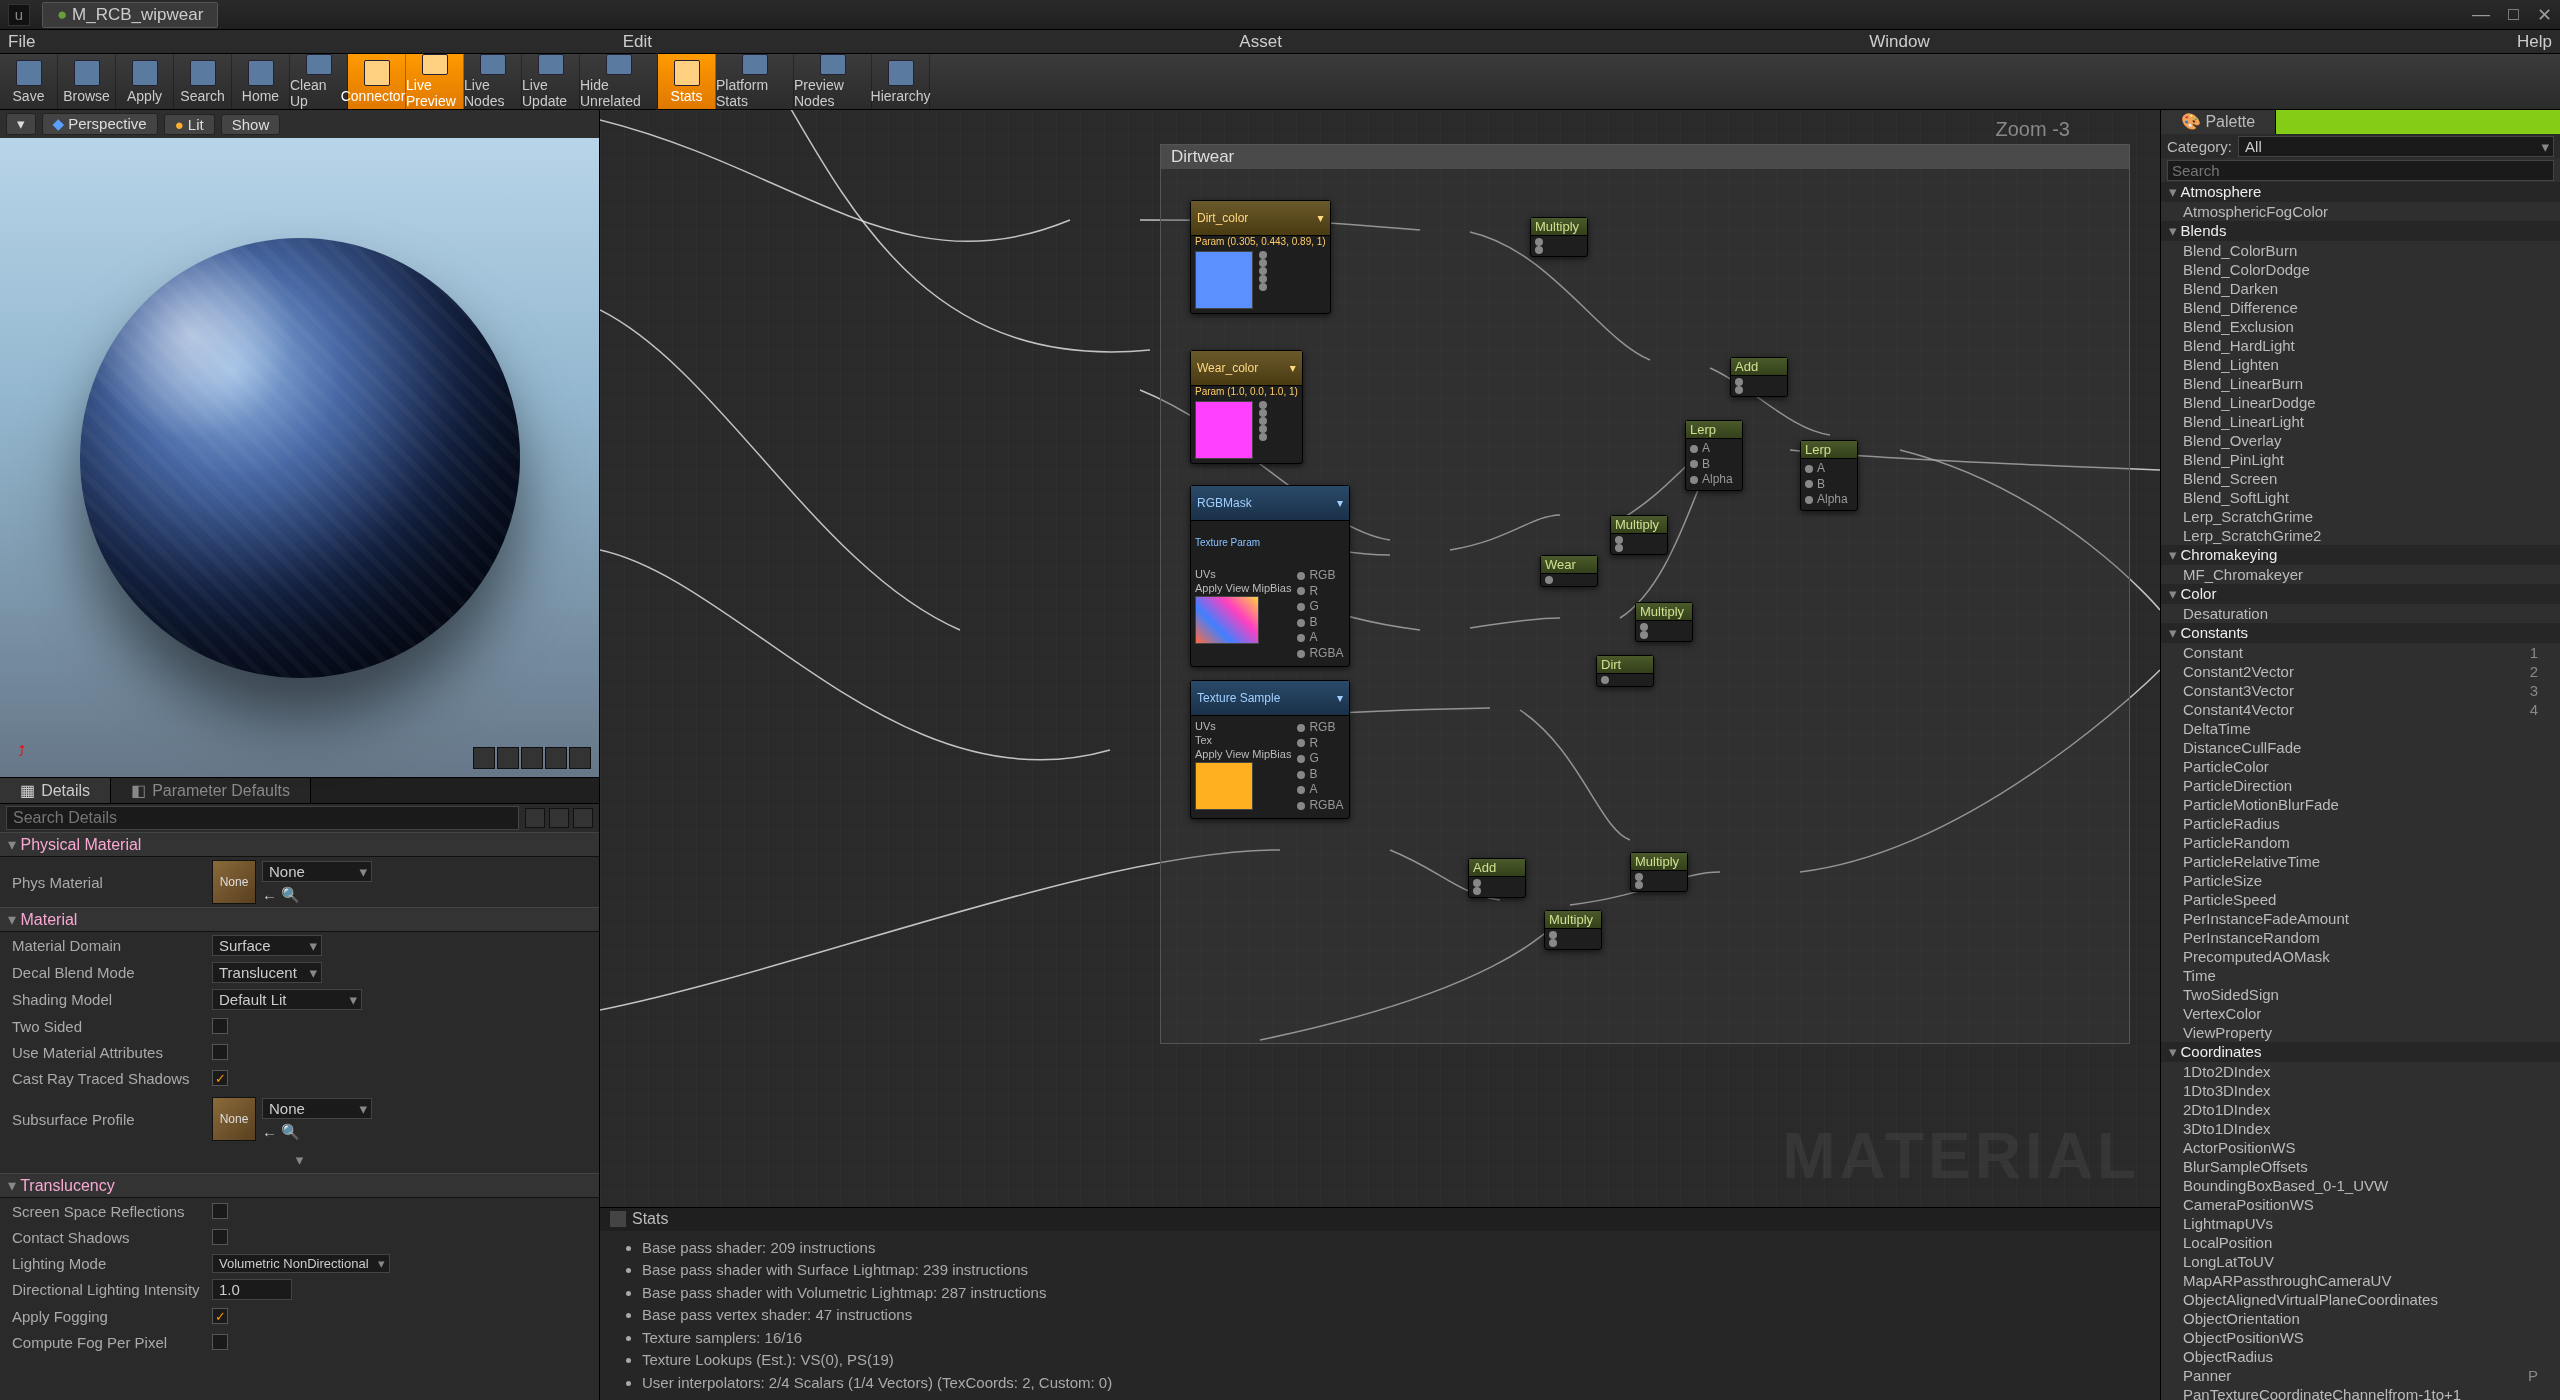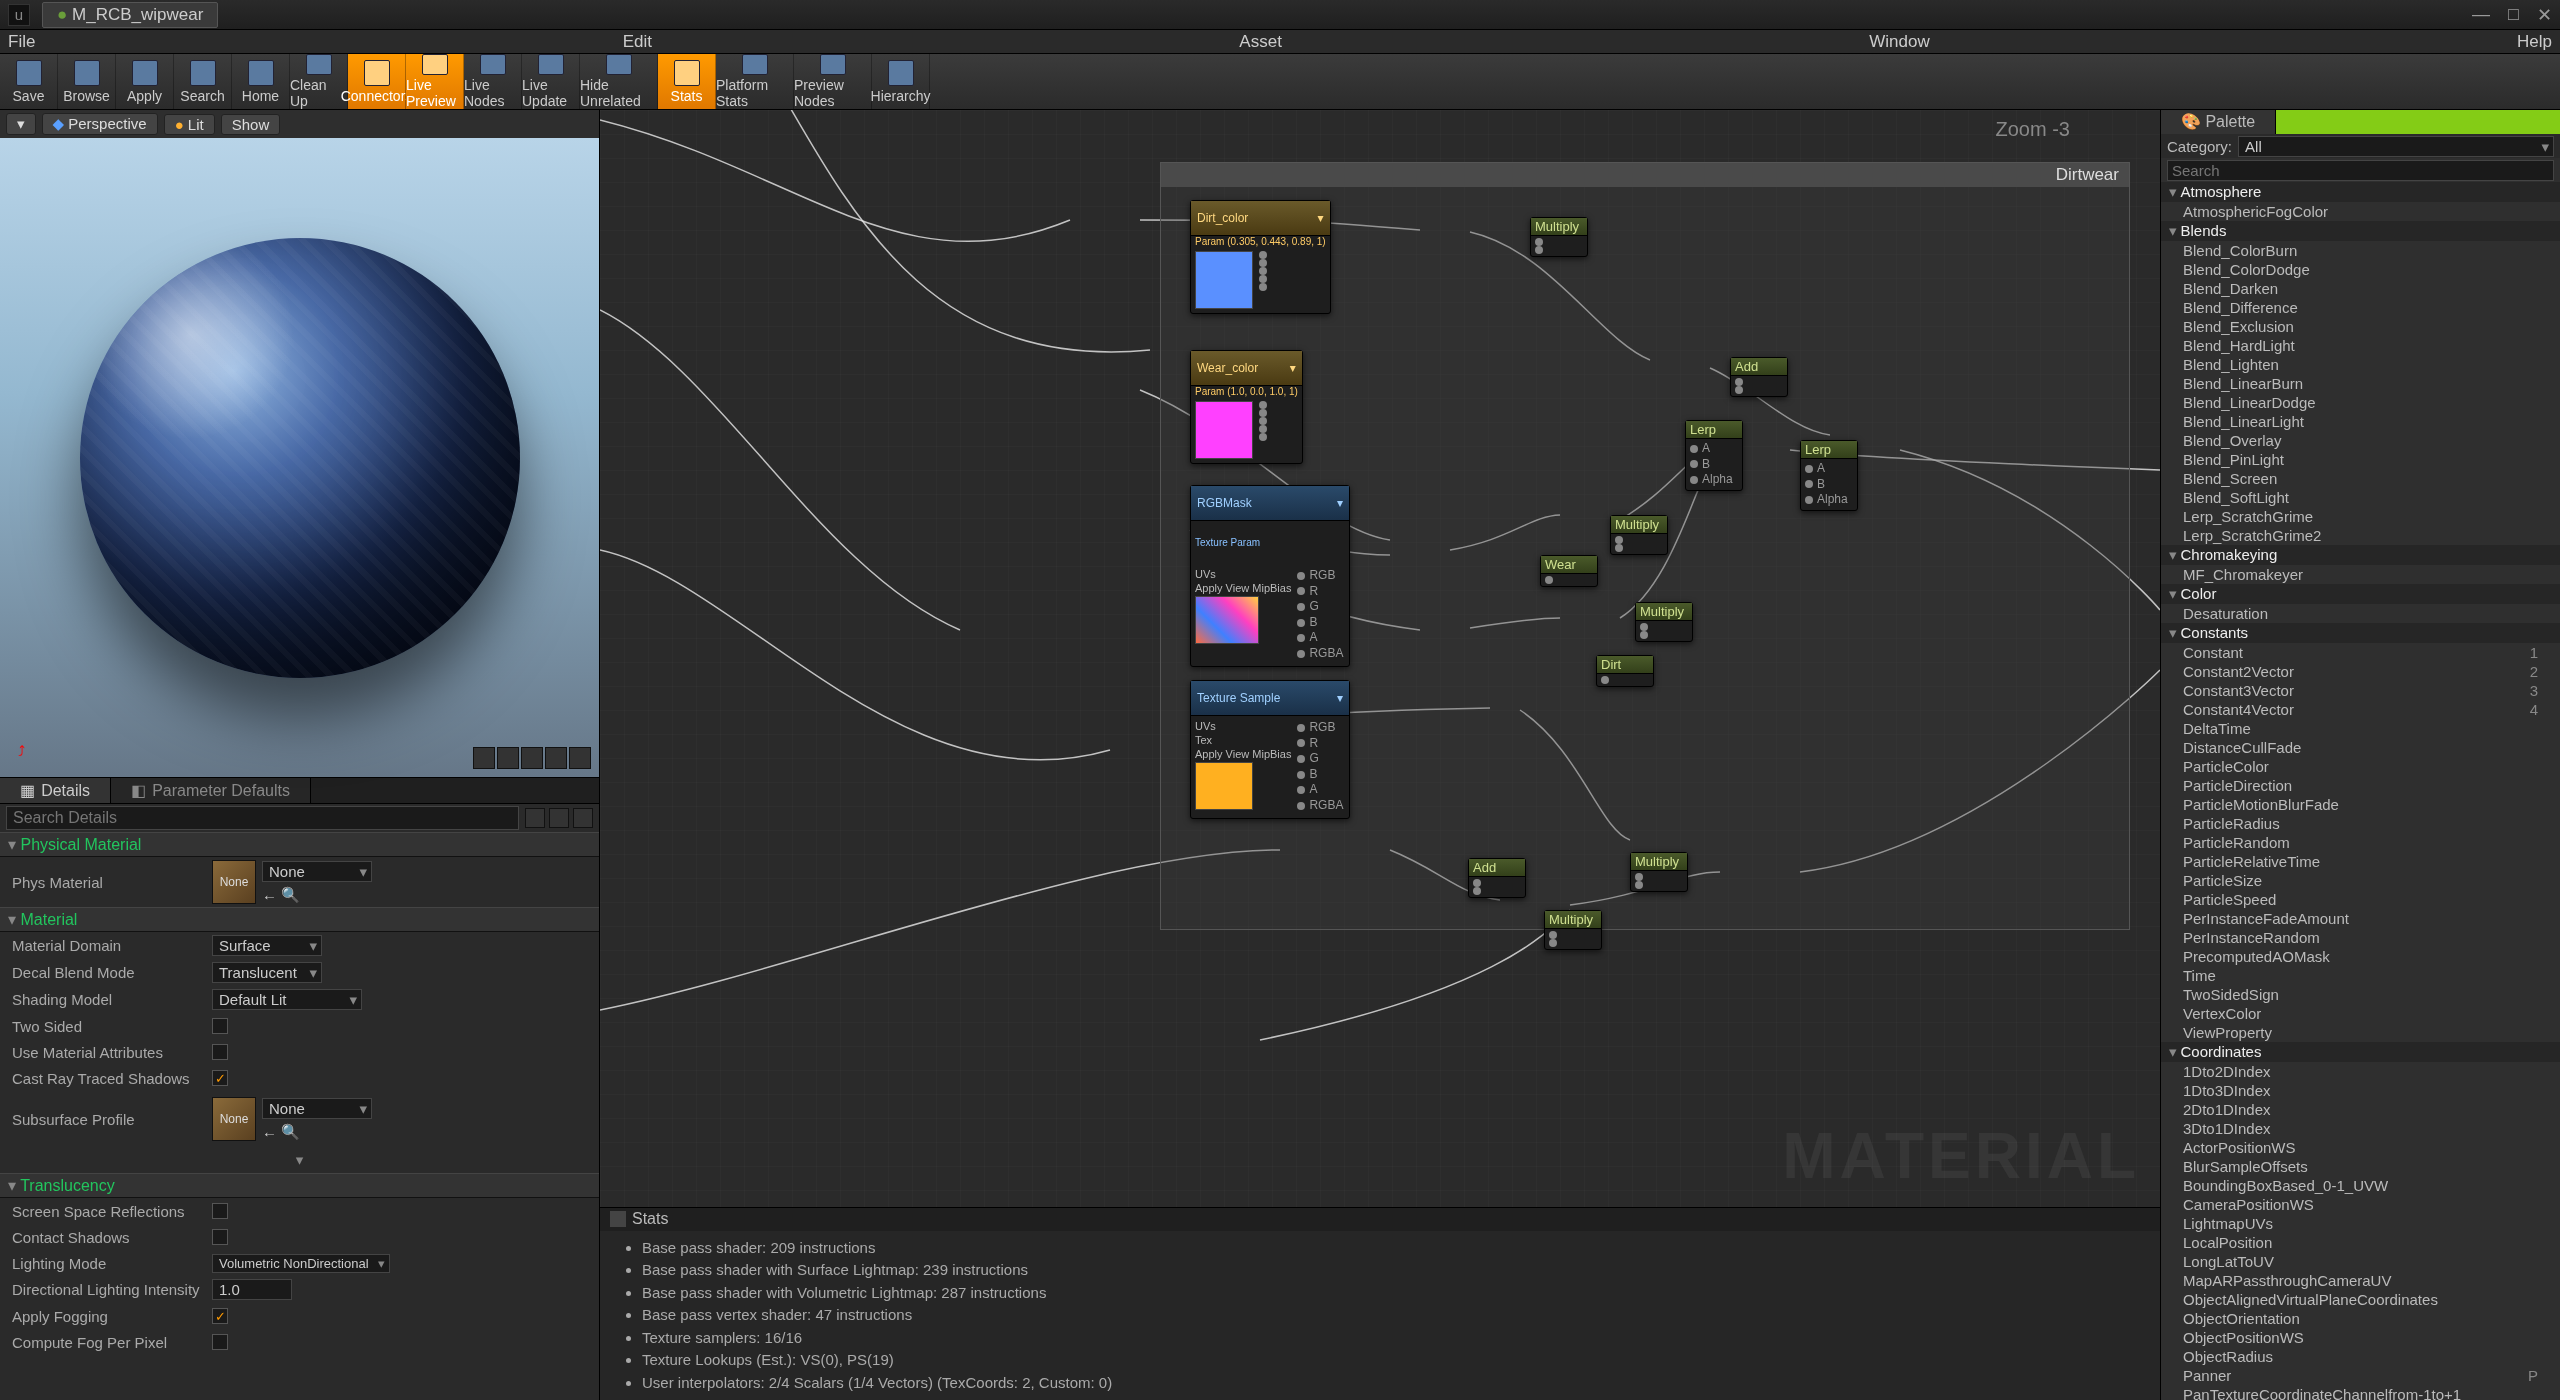--- a/index.html
+++ b/index.html
@@ -43,21 +43,21 @@
 
 .tabrow { height:26px; background:#1f1f1f; display:flex; border-bottom:1px solid #000;}
 .tabrow .tab { padding:3px 20px; font-size:16px; background:#333; border-right:1px solid #000; color:#ccc; cursor:pointer; display:flex; align-items:center; gap:6px;}
 .tabrow .tab.inactive { background:#262626; color:#888;}
 .searchrow { height:28px; background:#2a2a2a; display:flex; align-items:center; padding:0 6px;}
 .searchrow input { flex:1; background:#1a1a1a; border:1px solid #444; color:#aaa; padding:2px 6px; font-size:16px;}
 .searchrow .sicons { display:flex; gap:4px; margin-left:6px;}
 .searchrow .sicons span{ width:20px;height:20px;background:#333;border:1px solid #111;}
 
 .details { flex:1; overflow-y:auto; background:#2a2a2a;}
-.section-h { background:#333; padding:2px 8px; font-size:16px; color:#22c55e; border-top:1px solid #444; border-bottom:1px solid #111;}
+.section-h { background:#333; padding:2px 8px; font-size:16px; color:#f9a8d4; border-top:1px solid #444; border-bottom:1px solid #111;}
 .section-h::before { content:"▾ "; color:#888;}
 .prop-row { display:flex; align-items:center; padding:3px 12px; font-size:15px; min-height:26px;}
 .prop-row .plabel { width: 200px; color:#aaa;}
 .prop-row .pval { flex:1; display:flex; align-items:center; gap:6px;}
 .dropdown { background:#1a1a1a; border:1px solid #444; color:#ccc; padding:1px 20px 1px 6px; font-size:15px; min-width:110px; position:relative;}
 .dropdown::after{content:"▾"; position:absolute; right:4px; color:#888;}
 .chk { width:16px; height:16px; background:#1a1a1a; border:1px solid #555; display:inline-block;}
 .chk.on::after{content:"✓"; color:#ff9a00; font-size:13px; position:relative; top:-2px; left:2px;}
 .thumb { width:44px; height:44px; background:linear-gradient(135deg,#8a6a3a,#5a4020); border:1px solid #111; display:flex; align-items:center; justify-content:center; font-size:12px; color:#ddd;}
 .reset-btn { color:#ccc; font-size:15px; cursor:pointer;}
@@ -359,21 +359,21 @@
         <path d="M 1190 340 C 1280 350 1560 360 1560 360"></path>
         <path d="M 1300 340 C 1460 380 1560 500 1560 500"></path>
         <path d="M 920 600 C 980 640 1000 720 1030 730"></path>
         <path d="M 660 930 C 900 880 950 820 970 800"></path>
         <path d="M 790 740 C 840 760 860 785 900 790"></path>
         <path d="M 970 795 C 1050 785 1080 762 1120 762"></path>
         <path d="M 1200 762 C 1380 740 1560 560 1560 560"></path>
         <path d="M 0 900 C 200 860 500 740 680 740"></path>
       </svg>
 
-      <div class="commentbox" style="left:560px; top:52px; width:970px; height:768px;text-align:right;">
+      <div class="commentbox" style="left:560px; top:34px; width:970px; height:900px;">
         <div class="chead">Dirtwear</div>
       </div>
 
       <div class="zoomlbl">Zoom -3</div>
       <div class="watermark">MATERIAL</div>
 
       <div class="node param" style="left:590px; top:90px;">
         <div class="nhead">
             <span>Dirt_color</span>
             <span>▾</span>

